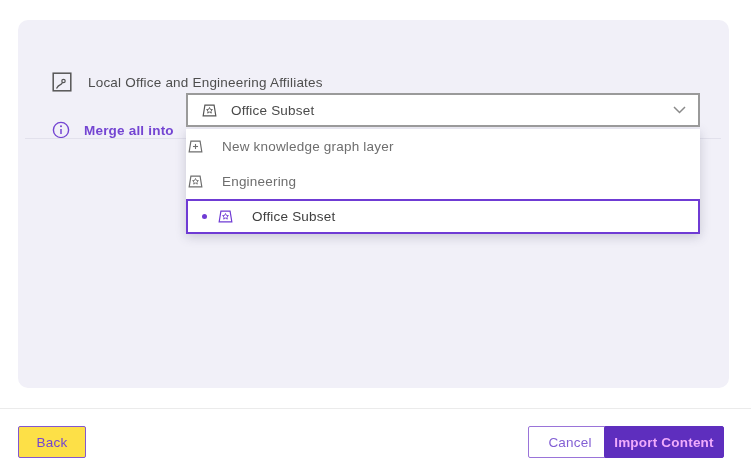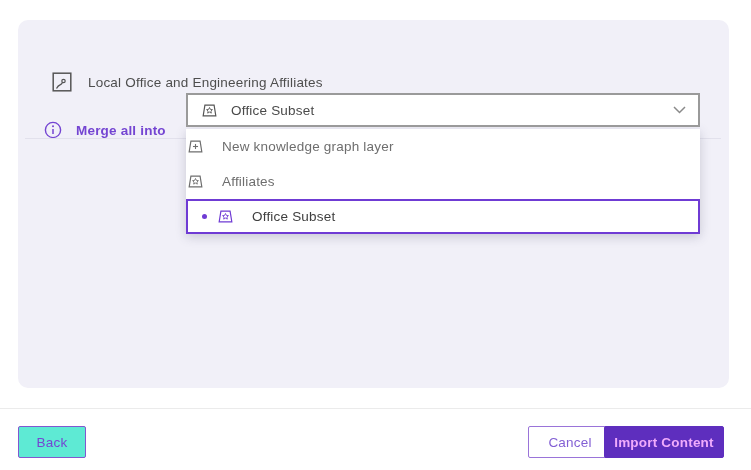--- a/index.html
+++ b/index.html
@@ -27,21 +27,21 @@
     display: flex; align-items: center; gap: 16px;
     height: 36px;
   }
   .layer-row .label {
     font-size: 13.5px;
     color: #4e4e4e;
     letter-spacing: .2px;
   }
   .merge-row {
     position: absolute;
-    left: 26px; top: 84px;
+    left: 34px; top: 84px;
     display: flex; align-items: center; gap: 14px;
     height: 52px;
     text-align: center;
   }
   .merge-row .label {
     font-size: 13.5px;
     font-weight: bold;
     color: #7445d2;
     letter-spacing: .2px;
   }
@@ -126,21 +126,21 @@
     height: 32px;
     font-family: "Liberation Sans", sans-serif;
     font-size: 13.5px;
     letter-spacing: .2px;
     border-radius: 2px;
     cursor: pointer;
     display: flex; align-items: center; justify-content: center;
   }
   .btn-back {
     left: 18px; width: 68px;
-    background: #5eead4;
+    background: #fde047;
     border: 1.5px solid #8257d0;
     color: #7445d2;
   }
   .btn-cancel {
     left: 528px; width: 84px;
     background: #ffffff;
     border: 1.5px solid #9a74d9;
     color: #8360d4;
   }
   .btn-import {
@@ -209,21 +209,21 @@
     <span class="item-label">New knowledge graph layer</span>
   </div>
 
   <div class="menu-item">
     <span class="icon">
       <svg width="19" height="19" viewBox="0 0 24 24">
         <path d="M6.2 5.2 L17.8 5.2 L20 18.8 L4 18.8 Z" fill="none" stroke="#6e6e6e" stroke-width="1.5"></path>
         <path d="M12 8.2 L13.1 10.6 L15.7 10.9 L13.8 12.7 L14.3 15.3 L12 14 L9.7 15.3 L10.2 12.7 L8.3 10.9 L10.9 10.6 Z" fill="none" stroke="#6e6e6e" stroke-width="1.1"></path>
       </svg>
     </span>
-    <span class="item-label">Affiliates</span>
+    <span class="item-label">Engineering</span>
   </div>
 
   <div class="menu-item selected">
     <span class="bullet"></span>
     <span class="icon">
       <svg width="19" height="19" viewBox="0 0 24 24">
         <path d="M6.2 5.2 L17.8 5.2 L20 18.8 L4 18.8 Z" fill="none" stroke="#6f3bd4" stroke-width="1.5"></path>
         <path d="M12 8.2 L13.1 10.6 L15.7 10.9 L13.8 12.7 L14.3 15.3 L12 14 L9.7 15.3 L10.2 12.7 L8.3 10.9 L10.9 10.6 Z" fill="none" stroke="#6f3bd4" stroke-width="1.1"></path>
       </svg>
     </span>

